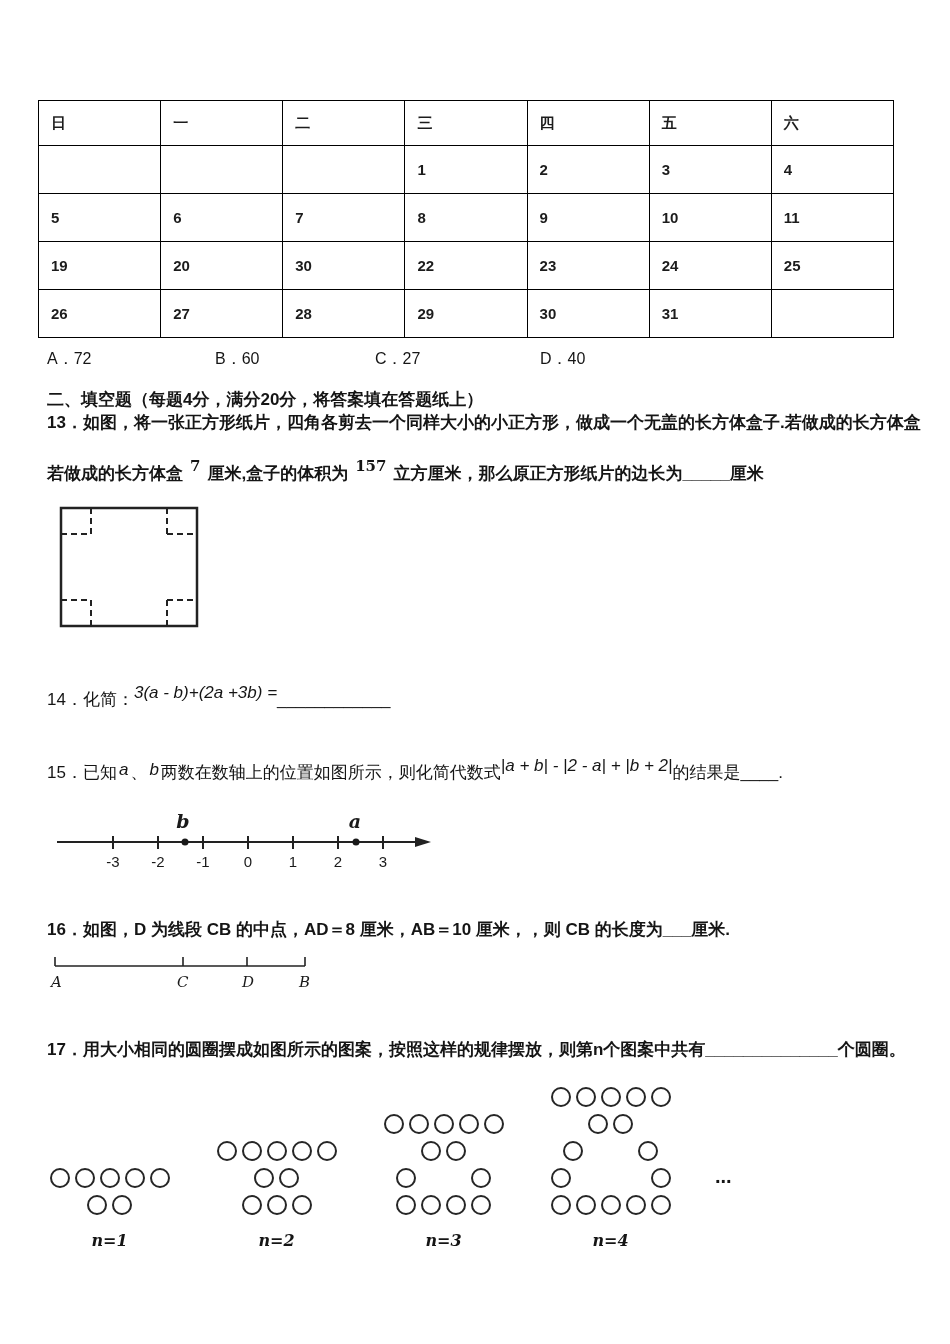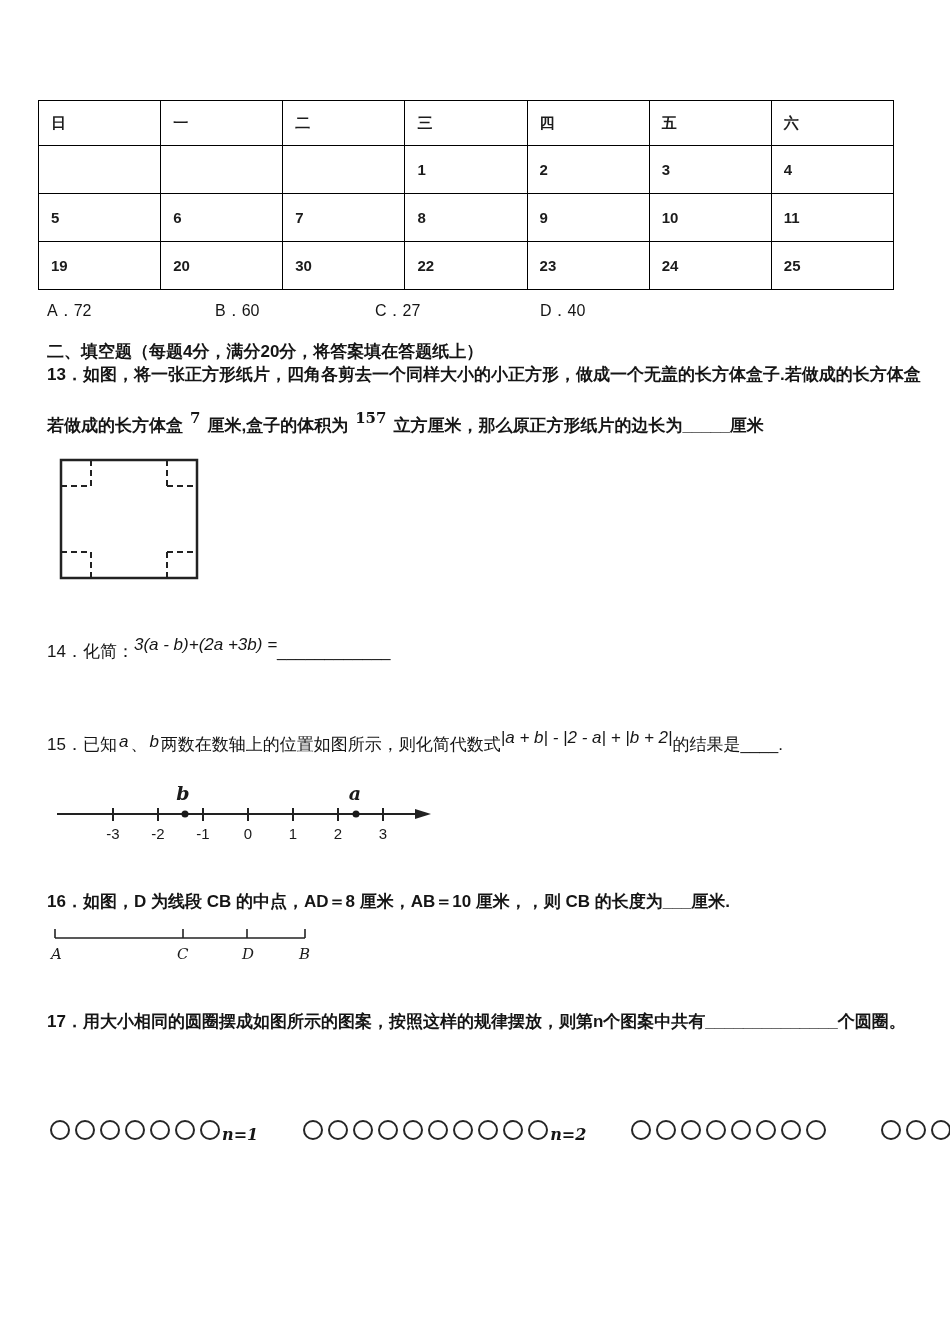--- a/index.html
+++ b/index.html
@@ -27,31 +27,31 @@
   .q13-l1{}
   .q13-l2{margin-top:26px;}
   .math{font-family:Liberation Sans, sans-serif;font-style:italic;}
   .raised{position:relative;top:-7px;display:inline-block;}
   .mnum{font-family:"DejaVu Serif","Liberation Serif",serif;font-size:15px;margin:0 7px;top:-8px;position:relative;display:inline-block;}
   .mvar{position:relative;top:-3px;padding:0 2px;display:inline-block;}
   .blank{letter-spacing:0;}
   
   .boxfig{margin:16px 0 0 8px;display:block;}
   .q14{margin-top:44px;}
-  .q15{margin-top:68px;}
+  .q15{margin-top:48px;}
   .numline{margin:26px 0 0 6px;display:block;}
   .q16{margin-top:46px;}
   .segfig{margin:12px 0 0 0;display:block;}
   .q17{margin-top:46px;}
   .nl-var{font-family:"DejaVu Serif","Liberation Serif",serif;font-style:italic;font-weight:bold;font-size:19px;}
   .nl-num{font-family:"Liberation Sans","DejaVu Sans",sans-serif;font-size:15px;}
   .seg-lab{font-family:"DejaVu Serif","Liberation Serif",serif;font-style:italic;font-size:15px;}
   
   .patterns{display:flex;align-items:flex-end;column-gap:42px;margin:24px 0 0 0;}
-  .pattern-figure{display:flex;flex-direction:row;align-items:center;row-gap:7px;}
+  .pattern-figure{display:flex;flex-direction:column;align-items:center;row-gap:7px;}
   .circle-row{display:flex;}
   .circle,.slot{width:20px;height:20px;margin:0 2.5px;border-radius:50%;}
   .circle{border:2px solid #262626;background:#fff;box-sizing:border-box;}
   .slot{visibility:hidden;}
   .pattern-label{font-family:"DejaVu Serif","Liberation Serif",serif;font-style:italic;font-weight:bold;font-size:16px;margin-top:9px;}
   .ellipsis{font-size:20px;font-weight:bold;margin-bottom:62px;}
 </style>
 </head>
 <body>
 
@@ -87,20 +87,29 @@
       <td>11</td>
     </tr>
     <tr>
       <td>19</td>
       <td>20</td>
       <td>30</td>
       <td>22</td>
       <td>23</td>
       <td>24</td>
       <td>25</td>
+    </tr>
+    <tr>
+      <td>26</td>
+      <td>27</td>
+      <td>28</td>
+      <td>29</td>
+      <td>30</td>
+      <td>31</td>
+      <td></td>
     </tr>
   </tbody>
 </table>
 
 <div class="content">
 
   <div class="options">
     <span class="opt1">A．72</span>
     <span class="opt2">B．60</span>
     <span class="opt3">C．27</span>

